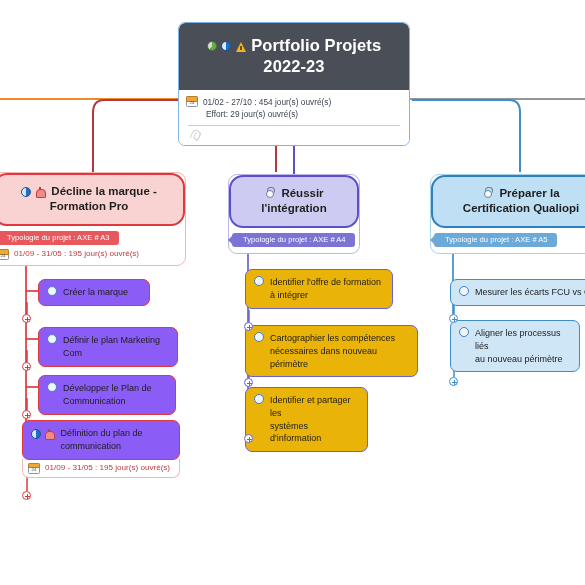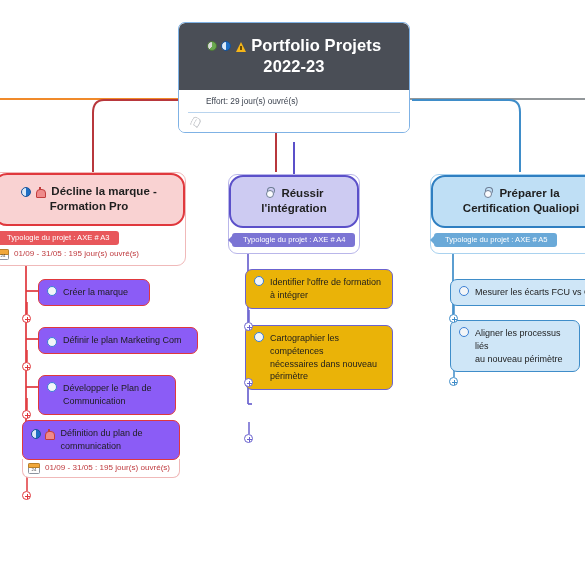--- a/index.html
+++ b/index.html
@@ -320,20 +320,26 @@
       <div class="root-title">
         <span class="root-icons">
           <span class="ic ic-pie-green"></span>
           <span class="ic ic-half-blue"></span>
           <span class="ic ic-warn"></span>
         </span><span>Portfolio Projets</span>
         <div>2022-23</div>
       </div>
     </div>
     <div class="root-body">
+      <div class="meta-row">
+        <span class="ic-cal">
+            <span class="cdate">24</span>
+          </span>
+        <span class="meta-text">01/02 - 27/10 : 454 jour(s) ouvré(s)</span>
+      </div>
       <div class="meta-effort">Effort: 29 jour(s) ouvré(s)</div>
       <div class="root-sep"></div>
       <div class="attach-row">
         <span class="ic-clip"></span>
       </div>
     </div>
   </div>
 
   <div class="topic-wrap red" style="left:-8px; top:172px; width:194px;">
     <div class="topic-shell">
@@ -353,21 +359,21 @@
       </div>
     </div>
   </div>
 
   <div class="leaf red" style="left:38px; top:279px; width:112px;">
     <span class="ic-ring"></span>
     <span class="leaf-txt">Créer la marque</span>
   </div>
   <div class="plus red" style="left:22px; top:314px;"></div>
 
-  <div class="leaf red" style="left:38px; top:327px; width:160px;align-items:flex-end;">
+  <div class="leaf red" style="left:38px; top:327px; width:140px;">
     <span class="ic-ring"></span>
     <span class="leaf-txt">Définir le plan Marketing Com</span>
   </div>
   <div class="plus red" style="left:22px; top:362px;"></div>
 
   <div class="leaf red" style="left:38px; top:375px; width:138px;">
     <span class="ic-ring"></span>
     <span class="leaf-txt">Développer le Plan de Communication</span>
   </div>
   <div class="plus red" style="left:22px; top:410px;"></div>
@@ -408,29 +414,36 @@
 
   <div class="leaf purple" style="left:245px; top:269px; width:148px;">
     <span class="ic-ring"></span>
     <span class="leaf-txt">
       <span>Identifier l'offre de formation</span><br>
       <span>à intégrer</span>
     </span>
   </div>
   <div class="plus purple" style="left:244px; top:322px;"></div>
 
-  <div class="leaf purple" style="left:245px; top:325px; width:148px;">
+  <div class="leaf purple" style="left:245px; top:325px; width:173px;">
     <span class="ic-ring"></span>
     <span class="leaf-txt">
       <span>Cartographier les compétences</span><br>
       <span>nécessaires dans nouveau périmètre</span>
     </span>
   </div>
   <div class="plus purple" style="left:244px; top:378px;"></div>
 
+  <div class="leaf purple" style="left:245px; top:387px; width:123px;">
+    <span class="ic-ring"></span>
+    <span class="leaf-txt">
+      <span>Identifier et partager les</span><br>
+      <span>systèmes d'information</span>
+    </span>
+  </div>
   <div class="plus purple" style="left:244px; top:434px;"></div>
 
   <div class="topic-wrap blue" style="left:430px; top:174px; width:182px;">
     <div class="topic-shell">
       <div class="topic-pill">
         <span class="topic-icons">
           <span class="ic-lock" style="display:inline-block;"></span>
         </span><span>Préparer la</span>
         <div>Certification Qualiopi</div>
       </div>

